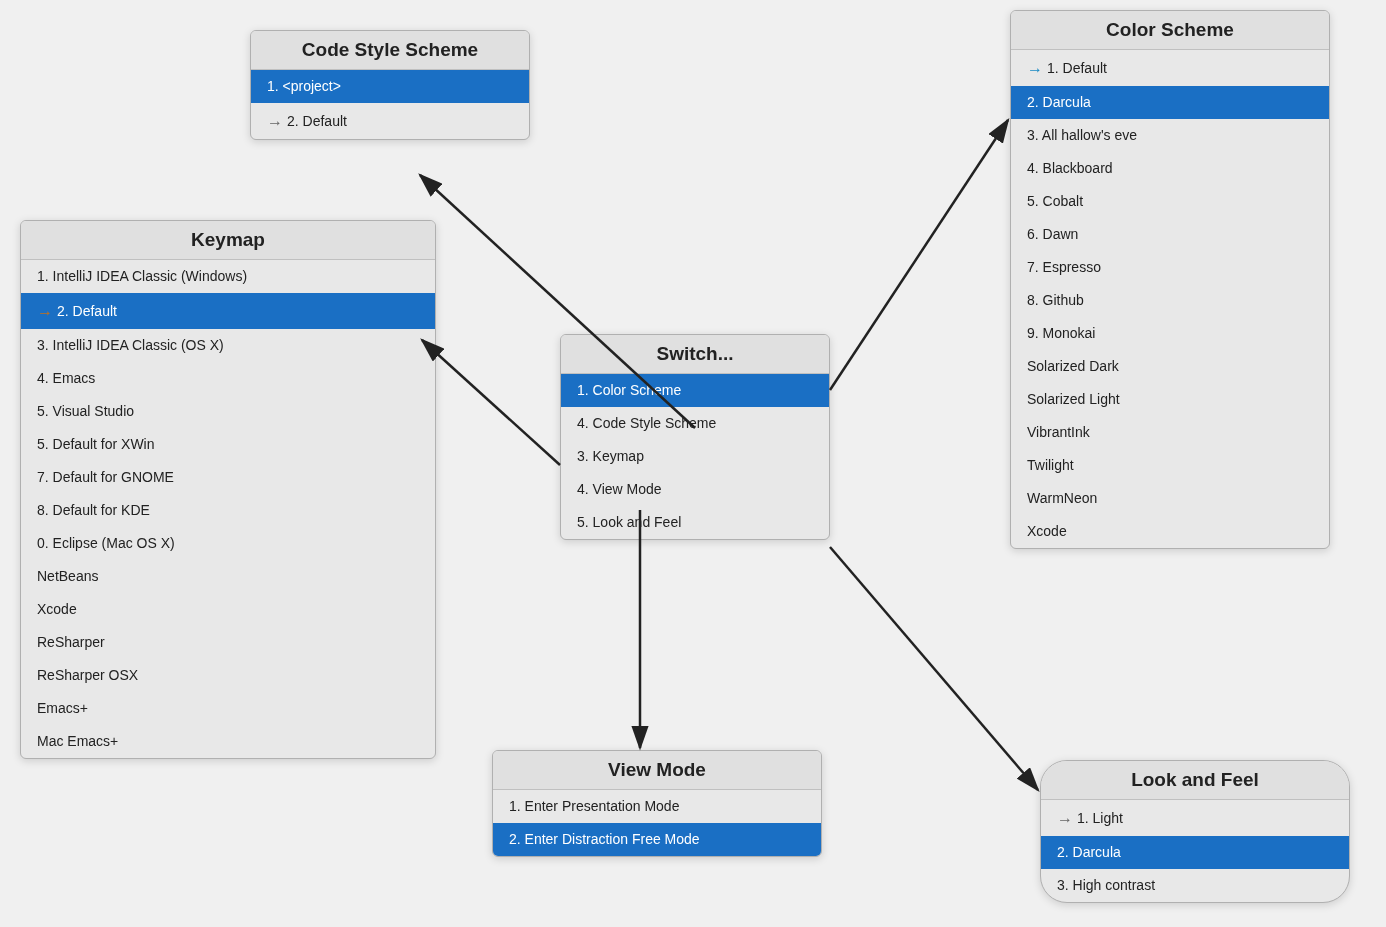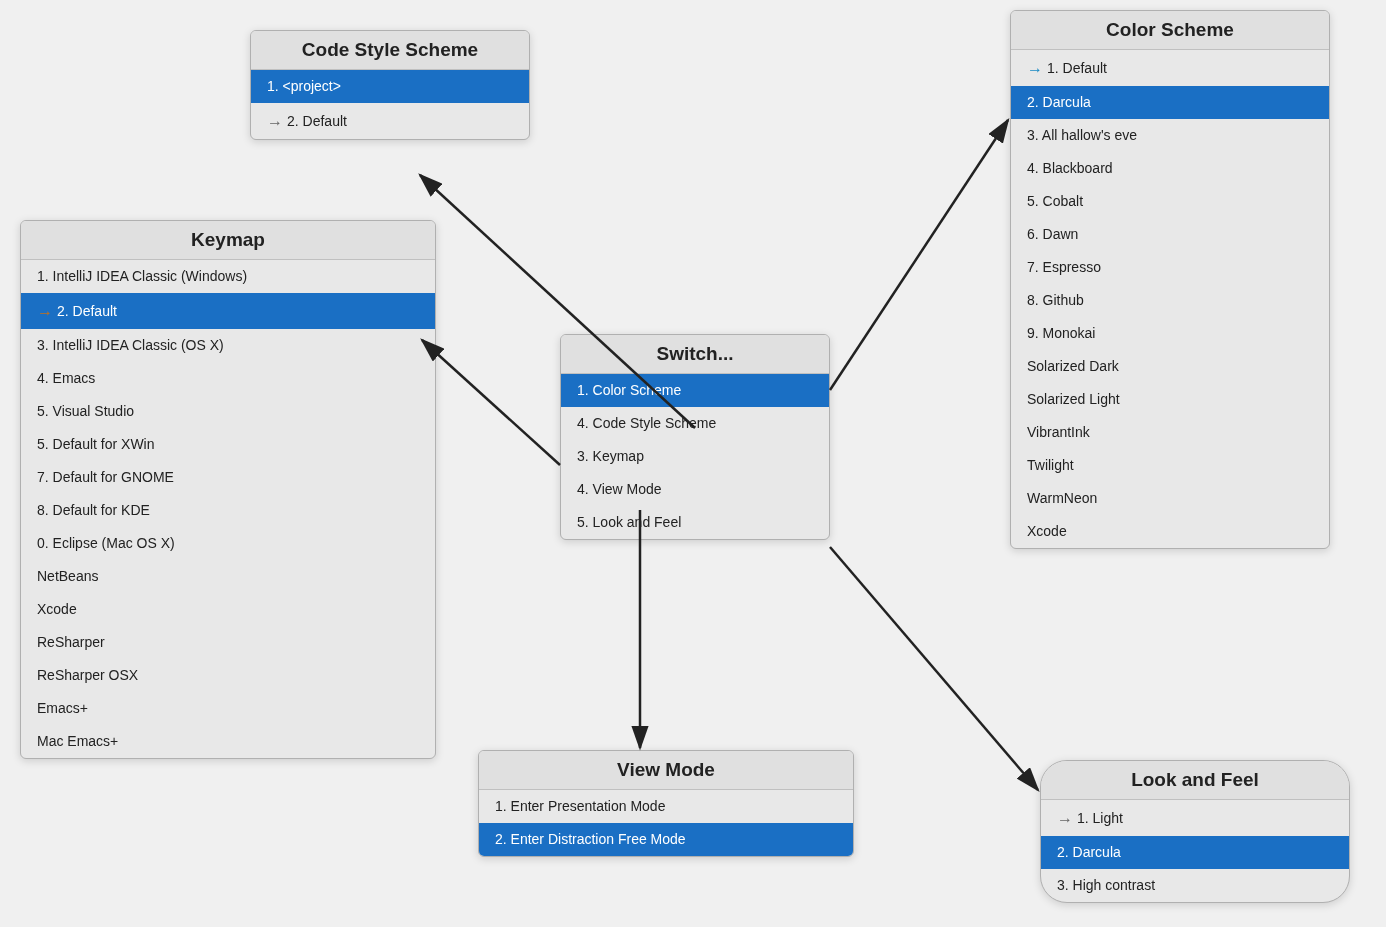--- a/index.html
+++ b/index.html
@@ -122,21 +122,21 @@
 
 <div class="panel" style="left: 560px; top: 334px; width: 270px;">
   <div class="panel-title">Switch...</div>
   <div class="panel-item selected">1. Color Scheme</div>
   <div class="panel-item">4. Code Style Scheme</div>
   <div class="panel-item">3. Keymap</div>
   <div class="panel-item">4. View Mode</div>
   <div class="panel-item">5. Look and Feel</div>
 </div>
 
-<div class="panel" style="left: 478px; top: 750px; width: 376px;">
+<div class="panel" style="left: 492px; top: 750px; width: 330px;">
   <div class="panel-title">View Mode</div>
   <div class="panel-item">1. Enter Presentation Mode</div>
   <div class="panel-item selected">2. Enter Distraction Free Mode</div>
 </div>
 
 <div class="panel" style="left: 1040px; top: 760px; width: 310px; border-radius: 27px;">
   <div class="panel-title">Look and Feel</div>
   <div class="panel-item arrow-item">
     <span class="arrow-gray">→</span>
     <span>1. Light</span>

